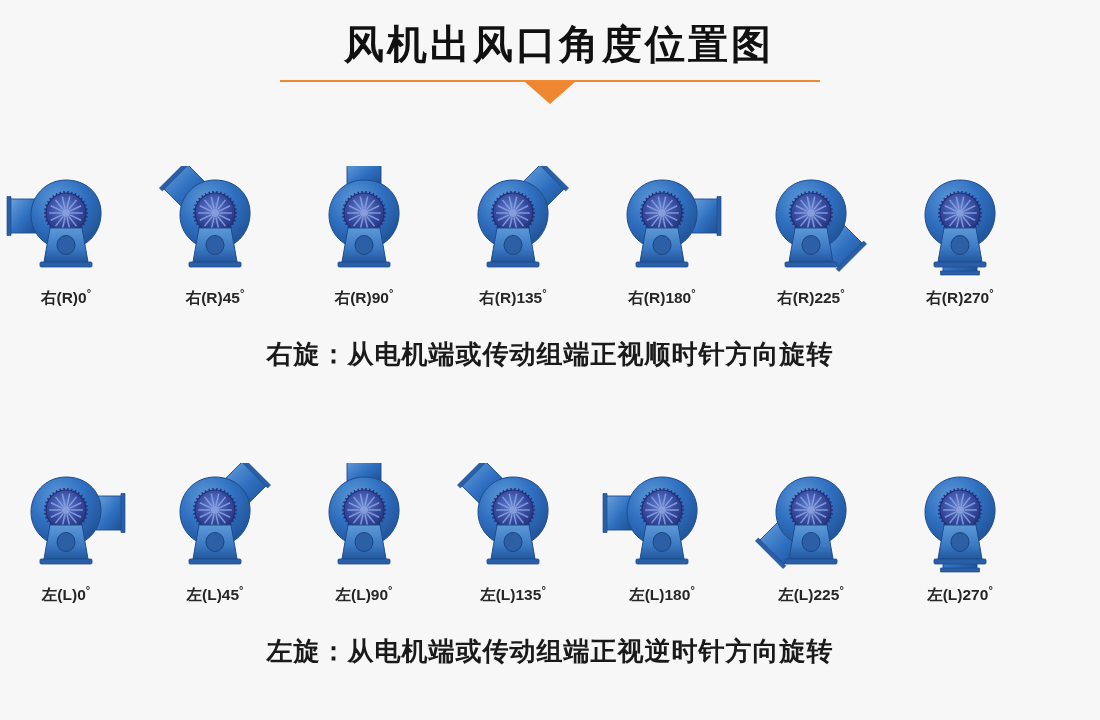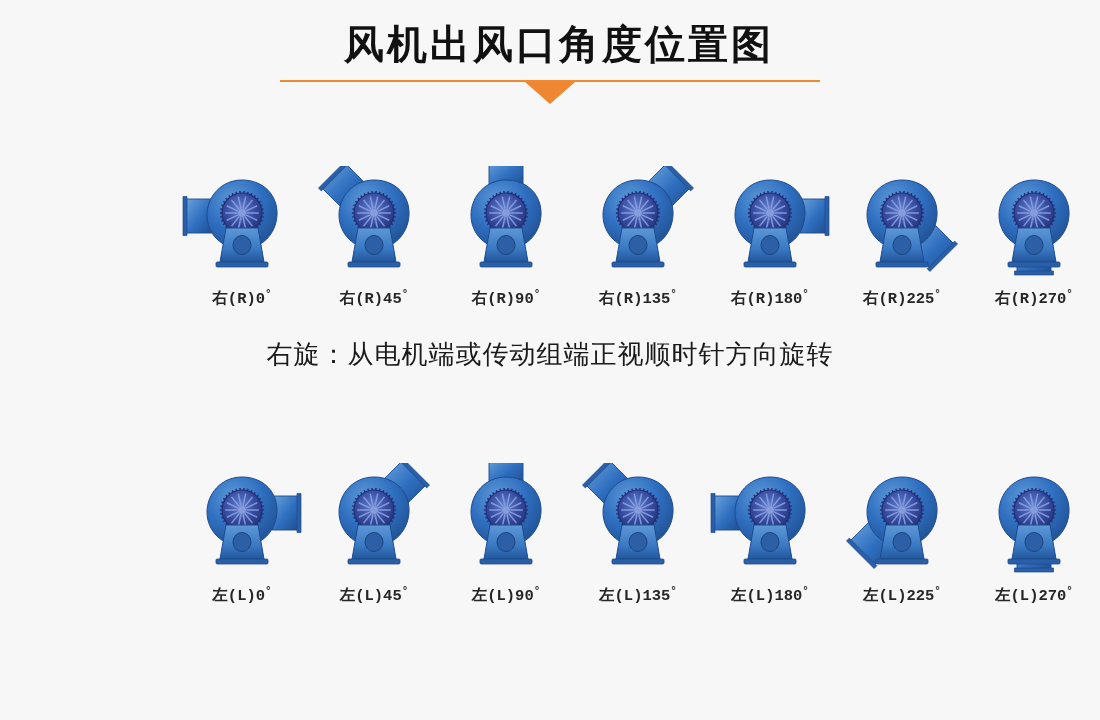--- a/index.html
+++ b/index.html
@@ -50,24 +50,23 @@
   .fan-section {
     position: absolute;
     left: 0;
     width: 1100px;
   }
   .fan-section.row-right { top: 166px; }
   .fan-section.row-left  { top: 463px; }
 
   .fan-row {
     display: flex;
-    justify-content: flex-end;
+    justify-content: flex-start;
     align-items: flex-end;
-    gap: 0px;
-    font-family: Liberation Mono, monospace;
+    gap: 17px;
   }
   .fan-cell {
     width: 132px;
     display: flex;
     flex-direction: column;
     align-items: center;
   }
   .fan-art {
     width: 120px;
     height: 112px;
@@ -84,21 +83,21 @@
   .fan-label .deg {
     font-size: 11px;
     vertical-align: super;
     line-height: 0;
   }
 
   .section-caption {
     margin-top: 28px;
     text-align: center;
     font-size: 26px;
-    font-weight: normal;
+    font-weight: bold;
     letter-spacing: 1px;
     color: #1a1a1a;
   }
 </style>
 </head>
 <body>
 
 <div class="header">
   <h1 class="page-title">风机出风口角度位置图</h1>
   <div class="title-rule"></div>
@@ -1493,13 +1492,14 @@
 
   <path d="M 44 62 L 76 62 L 82 96 L 38 96 Z" fill="url(#baseG1_6)" stroke="#1d4c8f" stroke-width="1"></path>
   <ellipse cx="60" cy="79" rx="9" ry="9.5" fill="#2d5fa6" stroke="#1b457f" stroke-width="1"></ellipse>
 
   <rect x="34" y="96" width="52" height="5" rx="1.2" fill="#2a5fa8" stroke="#1d4c8f" stroke-width="0.8"></rect>
 </svg>
         </div>
         <div class="fan-label"><span>左(L)</span><span>270</span><span class="deg">°</span></div>
       </div>
     </div>
+  <div class="section-caption">左旋：从电机端或传动组端正视逆时针方向旋转</div>
 </div>
 
 </body></html>

